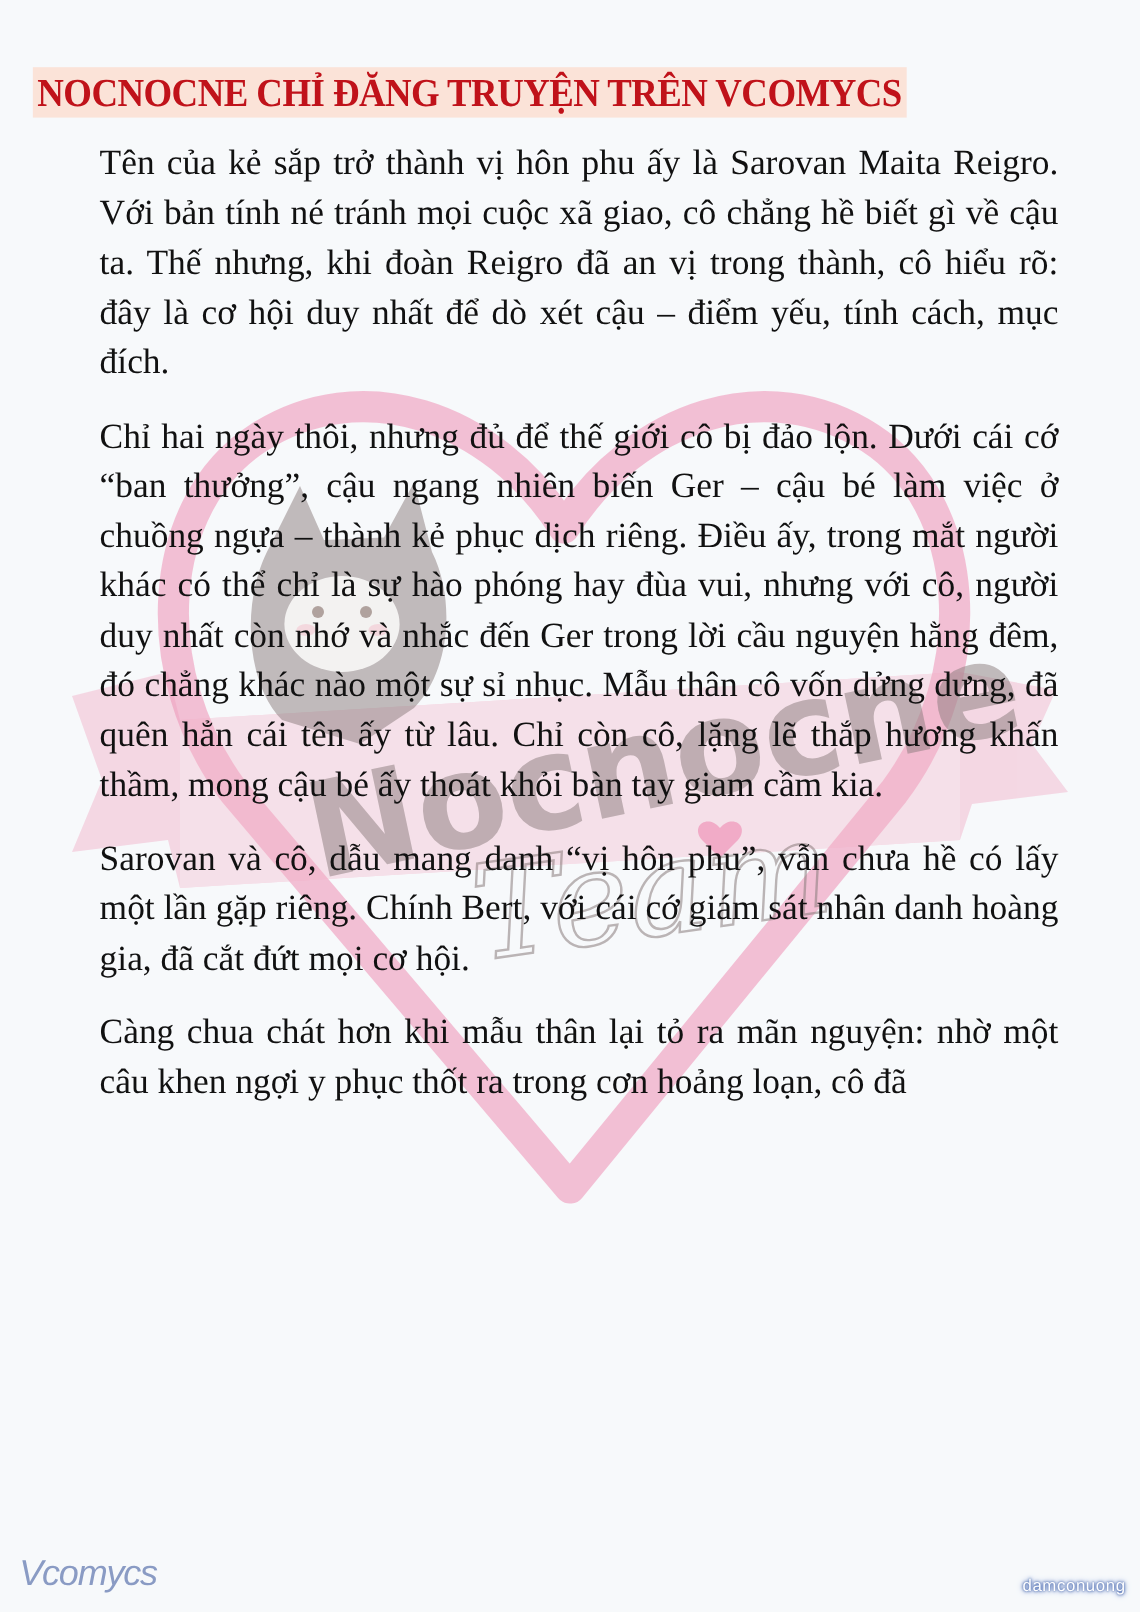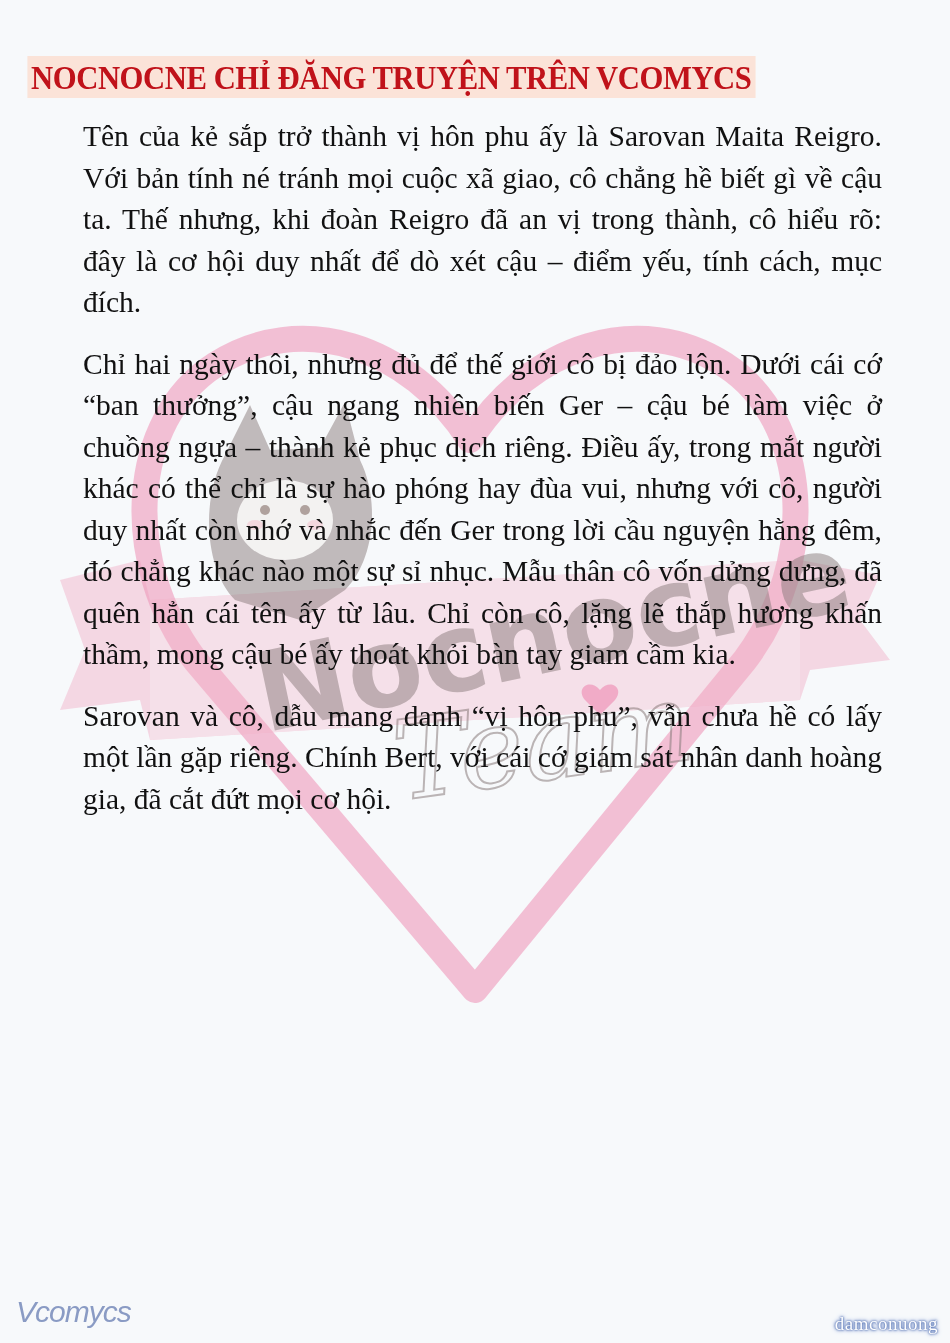--- a/index.html
+++ b/index.html
@@ -70,22 +70,22 @@
       font-weight: normal;
       font-size: 30px;
       color: #8a9bc4;
       letter-spacing: -1px;
     }
     .footer-credit {
       position: absolute;
       right: 12px;
       top: 1313px;
       z-index: 2;
-      font-family: Liberation Serif, serif;
-      font-size: 19px;
+      font-family: Liberation Sans, sans-serif;
+      font-size: 14px;
       color: #ffffff;
       text-shadow: 0 0 3px #4a6ab0, 0 0 2px #4a6ab0, 0 0 5px #6c88c8;
       letter-spacing: 0.5px;
     }
   </style>
 </head>
 <body>
 
 <div class="page"></div>
 
@@ -116,16 +116,17 @@
 </svg>
 
 <div class="title-wrap">
   <span class="title">NOCNOCNE CHỈ ĐĂNG TRUYỆN TRÊN VCOMYCS</span>
 </div>
 
 <div class="body-text">
   <p>Tên của kẻ sắp trở thành vị hôn phu ấy là Sarovan Maita Reigro. Với bản tính né tránh mọi cuộc xã giao, cô chẳng hề biết gì về cậu ta. Thế nhưng, khi đoàn Reigro đã an vị trong thành, cô hiểu rõ: đây là cơ hội duy nhất để dò xét cậu – điểm yếu, tính cách, mục đích.</p>
   <p>Chỉ hai ngày thôi, nhưng đủ để thế giới cô bị đảo lộn. Dưới cái cớ “ban thưởng”, cậu ngang nhiên biến Ger – cậu bé làm việc ở chuồng ngựa – thành kẻ phục dịch riêng. Điều ấy, trong mắt người khác có thể chỉ là sự hào phóng hay đùa vui, nhưng với cô, người duy nhất còn nhớ và nhắc đến Ger trong lời cầu nguyện hằng đêm, đó chẳng khác nào một sự sỉ nhục. Mẫu thân cô vốn dửng dưng, đã quên hẳn cái tên ấy từ lâu. Chỉ còn cô, lặng lẽ thắp hương khấn thầm, mong cậu bé ấy thoát khỏi bàn tay giam cầm kia.</p>
   <p>Sarovan và cô, dẫu mang danh “vị hôn phu”, vẫn chưa hề có lấy một lần gặp riêng. Chính Bert, với cái cớ giám sát nhân danh hoàng gia, đã cắt đứt mọi cơ hội.</p>
+  <p>Càng chua chát hơn khi mẫu thân lại tỏ ra mãn nguyện: nhờ một câu khen ngợi y phục thốt ra trong cơn hoảng loạn, cô đã</p>
 </div>
 
 <div class="footer-logo">Vcomycs</div>
 <div class="footer-credit">damconuong</div>
 
 </body></html>

